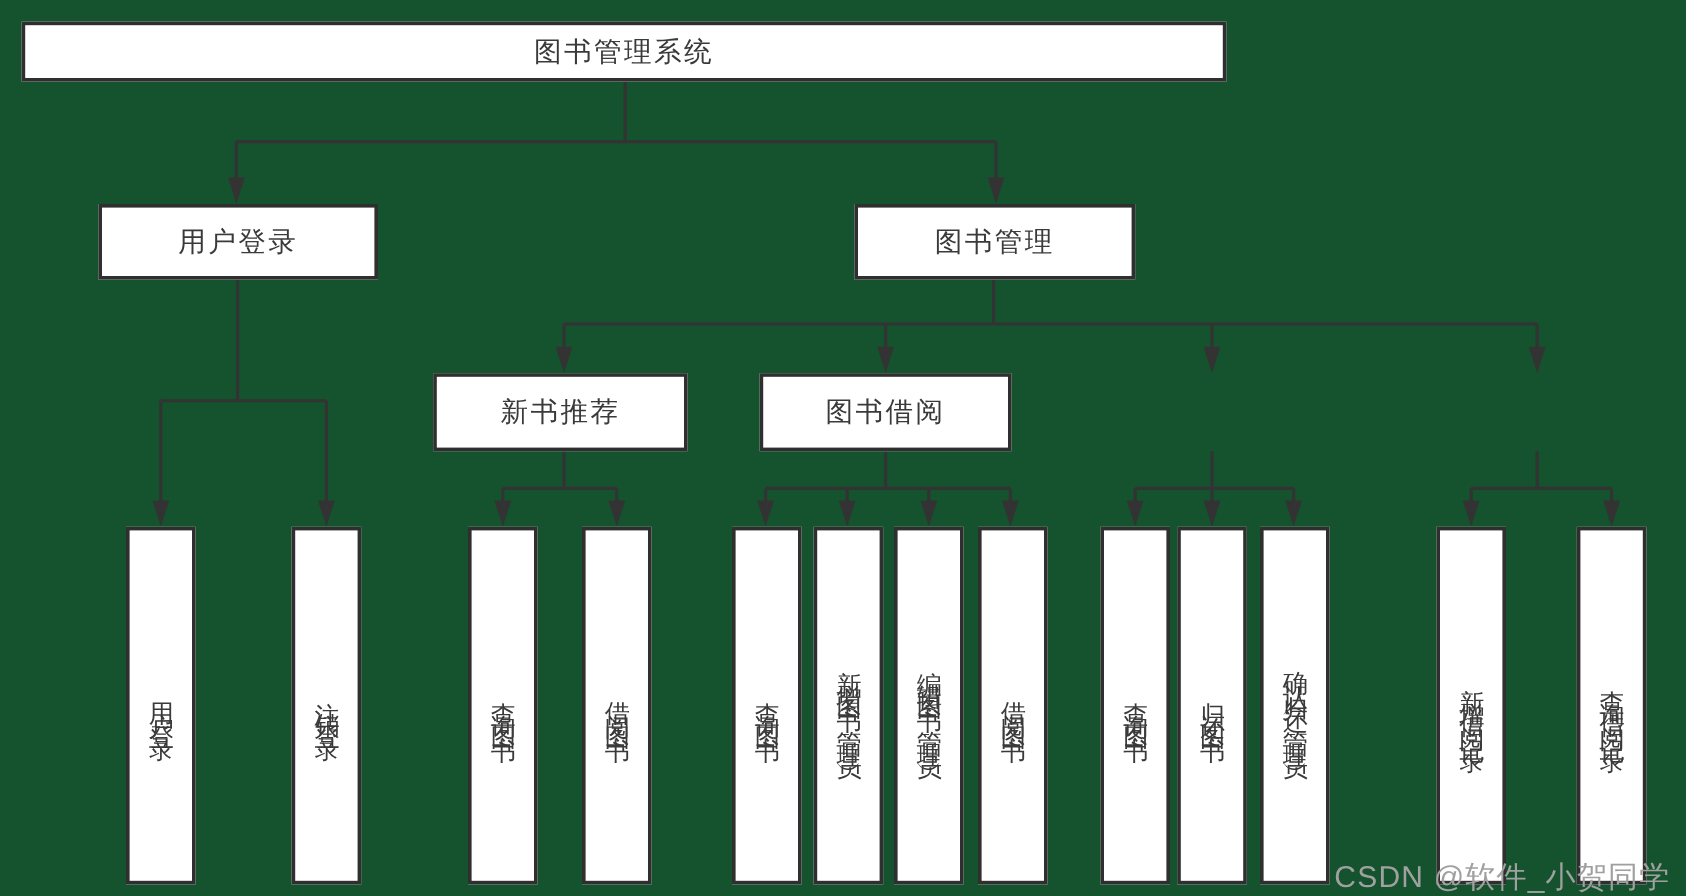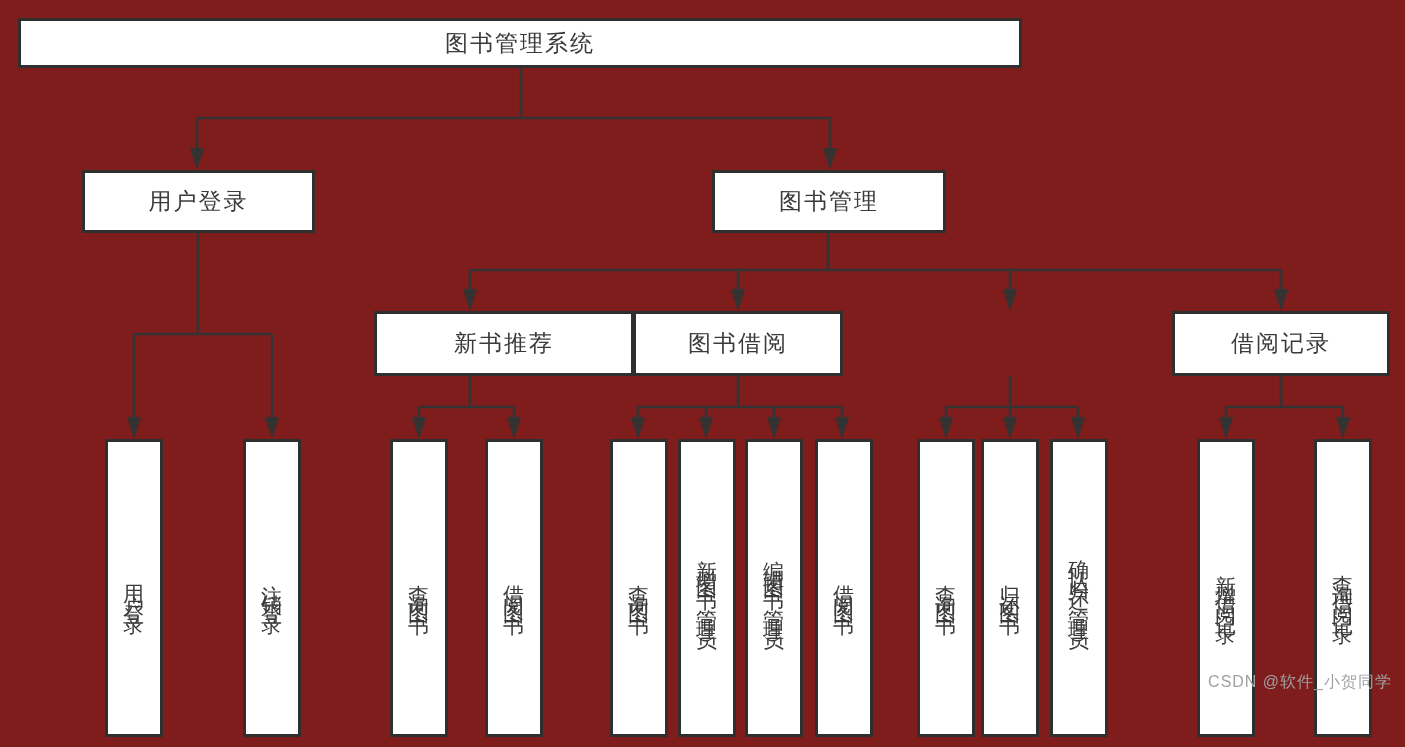--- a/index.html
+++ b/index.html
@@ -1,20 +1,20 @@
 <!DOCTYPE html>
 <html><head>
 <meta charset="utf-8">
 <style>
   html, body { margin: 0; padding: 0; background: #ffffff; }
   #stage {
     position: relative;
     width: 1405px;
     height: 747px;
-    background: #7f1d1d;
+    background: #14532d;
     font-family: "Liberation Sans", "DejaVu Sans", sans-serif;
     overflow: hidden;
   }
   #wires {
     position: absolute;
     left: 0; top: 0;
     width: 1405px; height: 747px;
     z-index: 0;
   }
   .hnode {
@@ -48,35 +48,35 @@
     writing-mode: vertical-rl;
     font-size: 21px;
     letter-spacing: 10px;
     line-height: 1;
     color: #3a3a3a;
   }
   
   #n-root  { left: 18px;   top: 18px;  width: 1004px; height: 50px; }
   #n-l2a   { left: 82px;   top: 170px; width: 233px;  height: 63px; }
   #n-l2b   { left: 712px;  top: 170px; width: 234px;  height: 63px; }
-  #n-l3a   { left: 374px;  top: 311px; width: 260px;  height: 65px; }
+  #n-l3a   { left: 361px;  top: 311px; width: 212px;  height: 65px; }
   #n-l3b   { left: 633px;  top: 311px; width: 210px;  height: 65px; text-align: center; }
   #n-l3c   { left: 903px;  top: 311px; width: 215px;  height: 65px; }
   #n-l3d   { left: 1172px; top: 311px; width: 218px;  height: 65px; }
   #lf-u1 { left: 105px; }  #lf-u2 { left: 243px; }
   #lf-n1 { left: 390px; }  #lf-n2 { left: 485px; }
   #lf-b1 { left: 610px; }  #lf-b2 { left: 678px; }
   #lf-b3 { left: 745px; }  #lf-b4 { left: 815px; }
   #lf-c1 { left: 917px; }  #lf-c2 { left: 981px; }  #lf-c3 { left: 1050px; }
   #lf-r1 { left: 1197px; } #lf-r2 { left: 1314px; }
   .watermark {
     position: absolute;
     right: 13px;
-    top: 672px;
-    font-size: 16px;
+    top: 714px;
+    font-size: 25px;
     letter-spacing: 1px;
     color: #a0a0a0;
     z-index: 5;
     white-space: nowrap;
   }
 </style>
 </head>
 <body>
 
 <div id="stage">
@@ -123,21 +123,20 @@
     </g>
   </svg>
 
   <div id="n-root" class="hnode">图书管理系统</div>
 
   <div id="n-l2a" class="hnode">用户登录</div>
   <div id="n-l2b" class="hnode">图书管理</div>
 
   <div id="n-l3a" class="hnode">新书推荐</div>
   <div id="n-l3b" class="hnode">图书借阅</div>
-  <div id="n-l3d" class="hnode">借阅记录</div>
 
   <div id="lf-u1" class="leaf">
     <span>用户登录</span>
     </div>
   <div id="lf-u2" class="leaf">
     <span>注销登录</span>
     </div>
 
   <div id="lf-n1" class="leaf">
     <span>查询图书</span>

